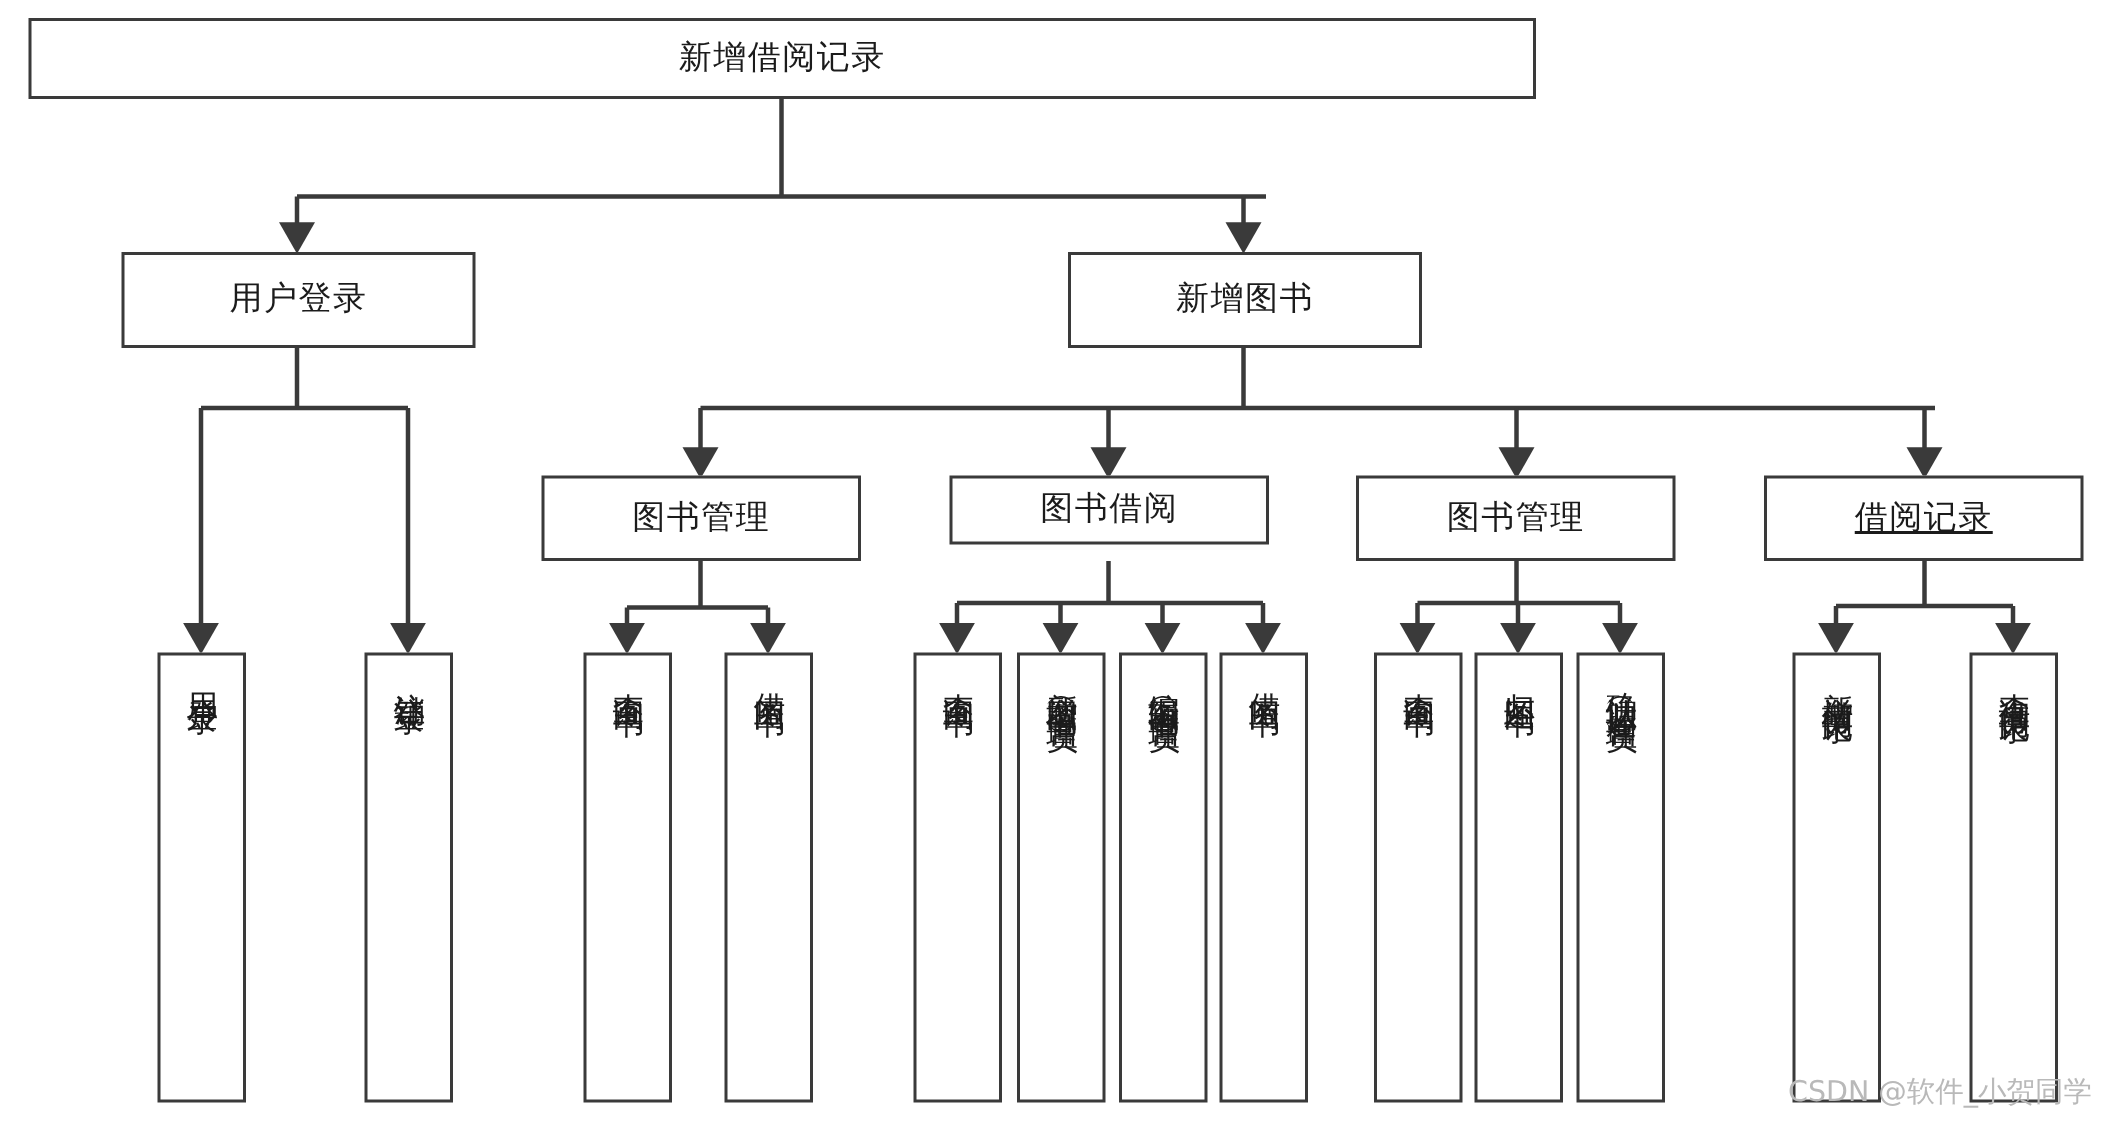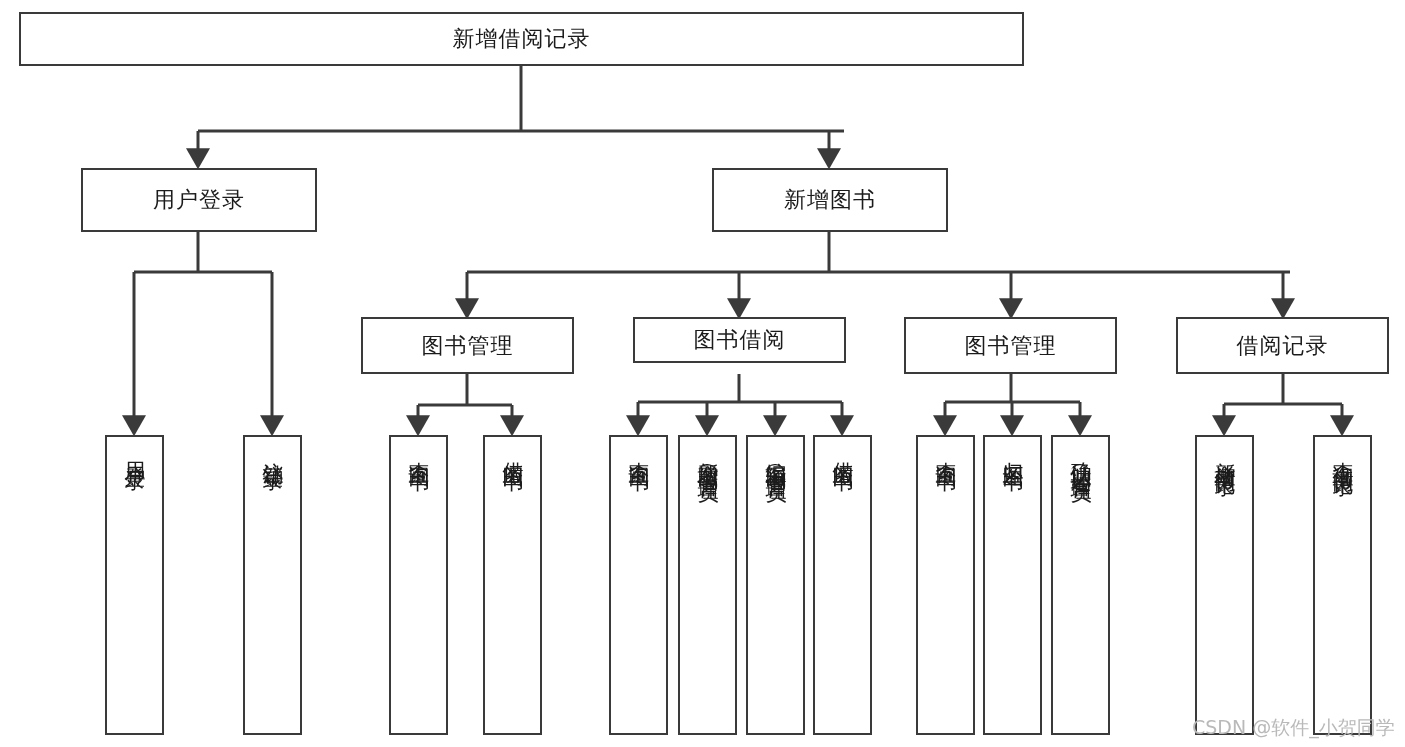--- a/index.html
+++ b/index.html
@@ -143,21 +143,21 @@
   </div>
 
   <div class="node horiz" style="left:633px; top:317px; width:213px; height:46px;">
     <span class="node-label">图书借阅</span>
   </div>
 
   <div class="node horiz" style="left:904px; top:317px; width:213px; height:57px;">
     <span class="node-label">图书管理</span>
   </div>
 
-  <div class="node horiz" style="left:1176px; top:317px; width:213px; height:57px;">
+  <div class="node horiz" style="left:1176px; top:317px; width:213px; height:57px;text-decoration:underline;">
     <span class="node-label">借阅记录</span>
   </div>
 
   <div class="node vert" style="left:105px; top:435px; width:59px; height:300px;">
     <span class="node-label">用户登录</span>
   </div>
   <div class="node vert" style="left:243px; top:435px; width:59px; height:300px;">
     <span class="node-label">注销登录</span>
   </div>
 

